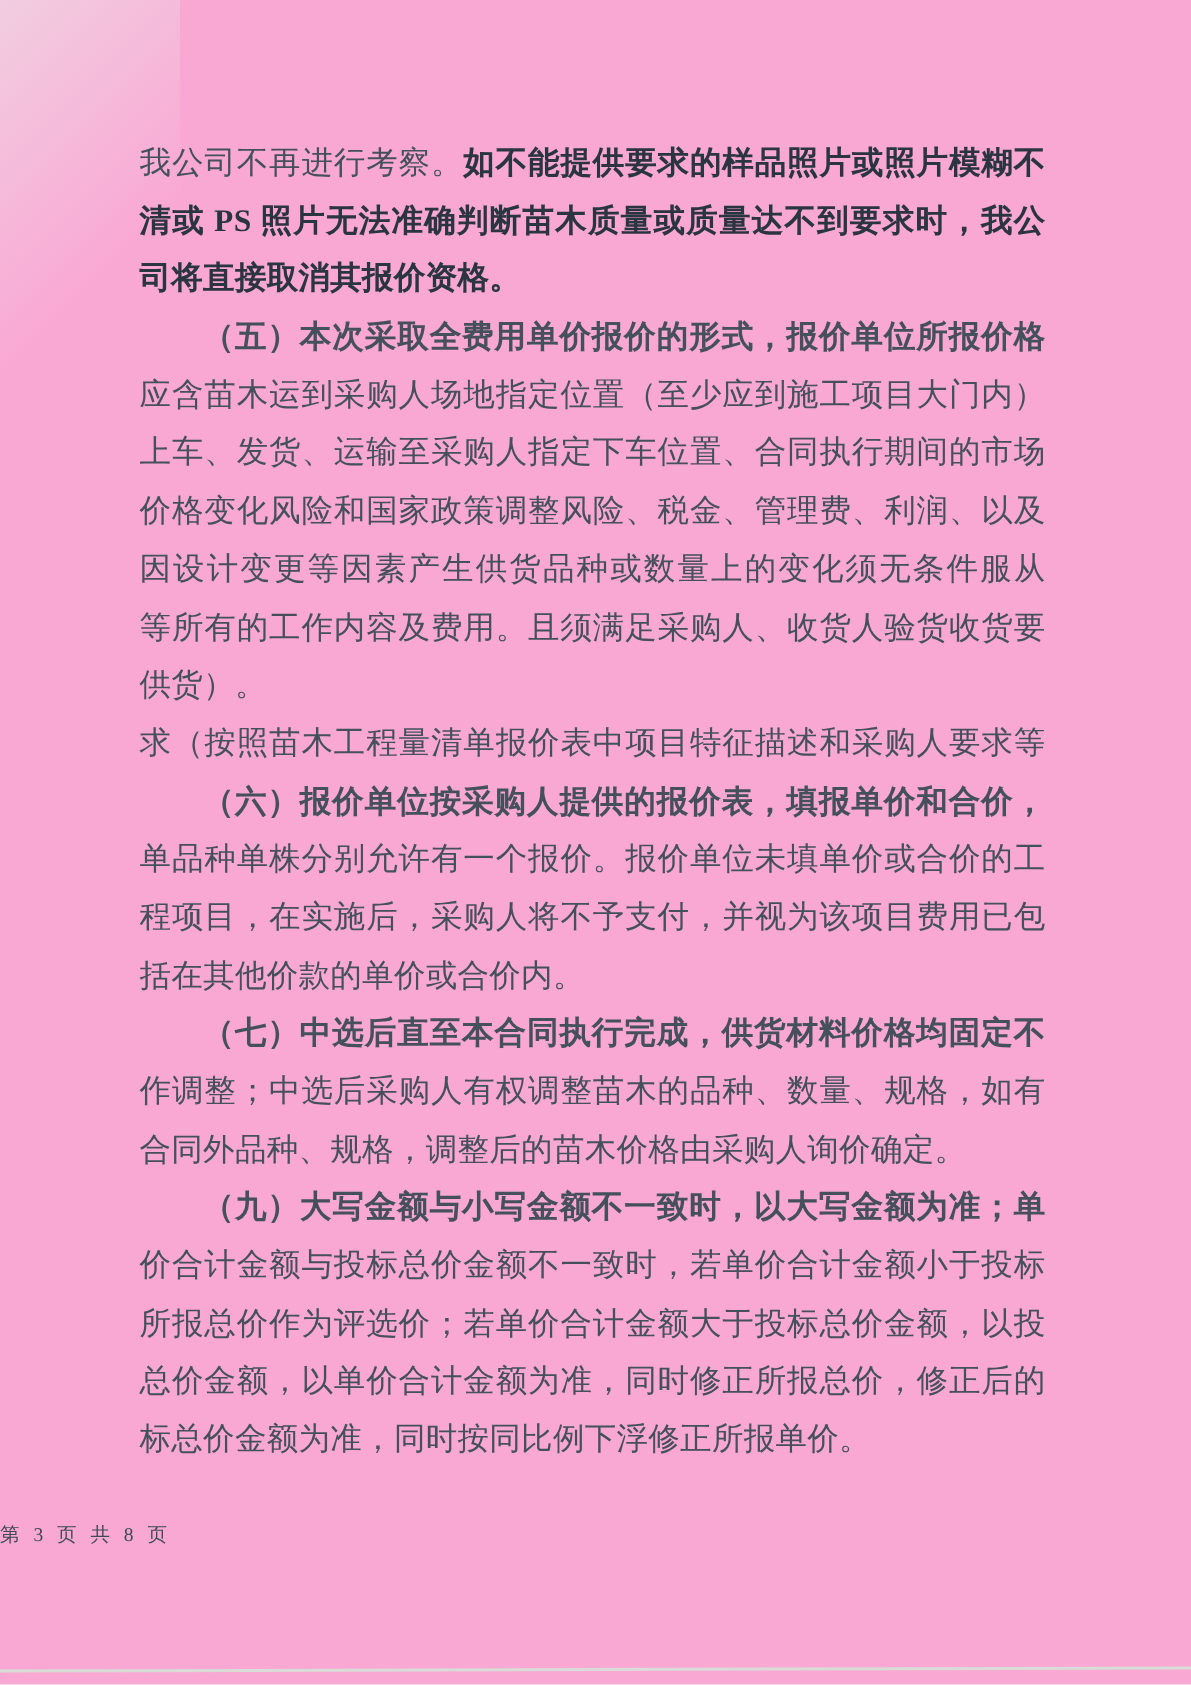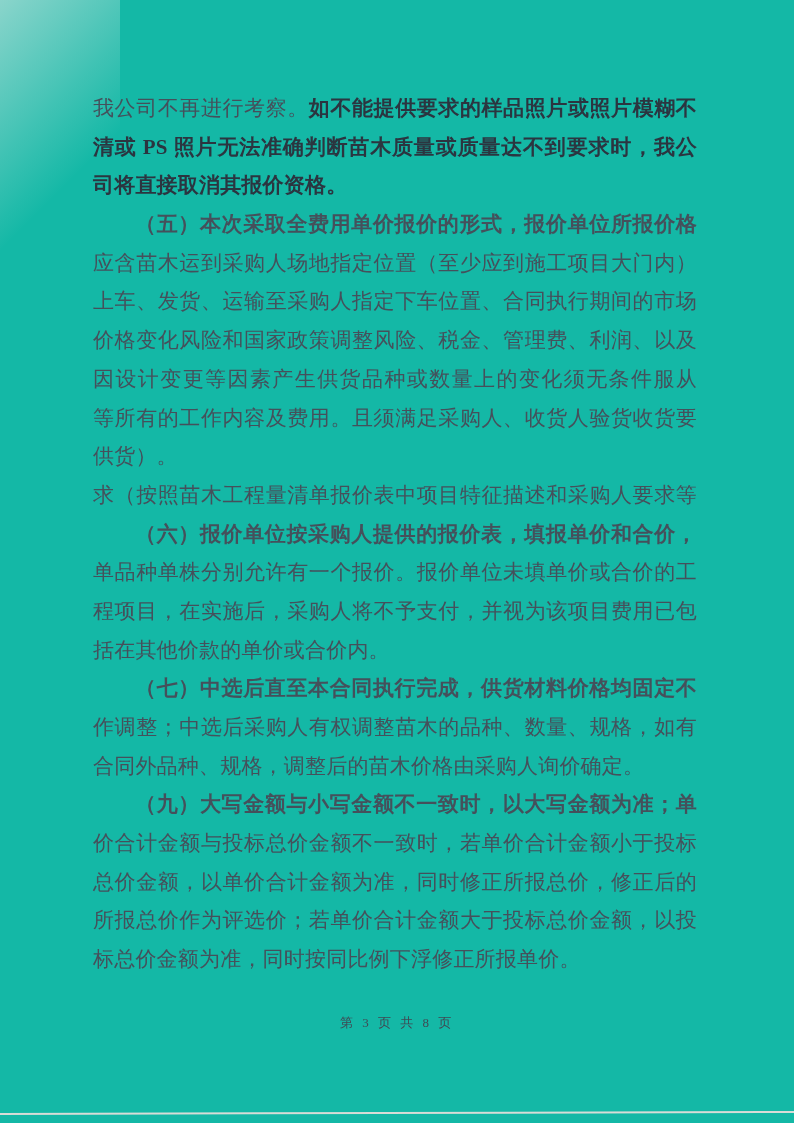--- a/index.html
+++ b/index.html
@@ -4,21 +4,21 @@
 <style>
   html, body {
     margin: 0;
     padding: 0;
     background: #ffffff;
   }
   .page {
     position: relative;
     width: 794px;
     height: 1123px;
-    background: #14b8a6;
+    background: #f9a8d4;
     overflow: hidden;
     font-family: "Liberation Serif", "DejaVu Serif", serif;
   }
   
   .scan-shade {
     position: absolute;
     left: 0; top: 0;
     width: 120px; height: 300px;
     background: linear-gradient(135deg, rgba(235,236,234,0.55) 0%, rgba(255,255,255,0) 60%);
     pointer-events: none;
@@ -48,21 +48,21 @@
   }
   .b {
     font-weight: bold;
     color: #2b3540;
   }
   .footer {
     position: absolute;
     left: 0;
     top: 1014px;
     width: 100%;
-    text-align: center;
+    text-align: left;
     font-size: 13px;
     letter-spacing: 3px;
     color: #3f4a54;
   }
   .edge-line {
     position: absolute;
     left: -4px;
     top: 1112px;
     width: 802px;
     height: 2px;
@@ -89,19 +89,19 @@
       <div class="line just"><span>求（按照苗木工程量清单报价表中项目特征描述和采购人要求等</span></div>
       <div class="line just ind"><span>（六）报价单位按采购人提供的报价表，填报单价和合价，</span></div>
       <div class="line just"><span>单品种单株分别允许有一个报价。报价单位未填单价或合价的工</span></div>
       <div class="line just"><span>程项目，在实施后，采购人将不予支付，并视为该项目费用已包</span></div>
       <div class="line"><span>括在其他价款的单价或合价内。</span></div>
       <div class="line just ind"><span>（七）中选后直至本合同执行完成，供货材料价格均固定不</span></div>
       <div class="line just"><span>作调整；中选后采购人有权调整苗木的品种、数量、规格，如有</span></div>
       <div class="line"><span>合同外品种、规格，调整后的苗木价格由采购人询价确定。</span></div>
       <div class="line just ind"><span>（九）大写金额与小写金额不一致时，以大写金额为准；单</span></div>
       <div class="line just"><span>价合计金额与投标总价金额不一致时，若单价合计金额小于投标</span></div>
+      <div class="line just"><span>所报总价作为评选价；若单价合计金额大于投标总价金额，以投</span></div>
       <div class="line just"><span>总价金额，以单价合计金额为准，同时修正所报总价，修正后的</span></div>
-      <div class="line just"><span>所报总价作为评选价；若单价合计金额大于投标总价金额，以投</span></div>
       <div class="line"><span>标总价金额为准，同时按同比例下浮修正所报单价。</span></div>
     </div>
   <div class="footer">第 3 页 共 8 页</div>
   <div class="edge-line"></div>
 </div>
 
 </body></html>

